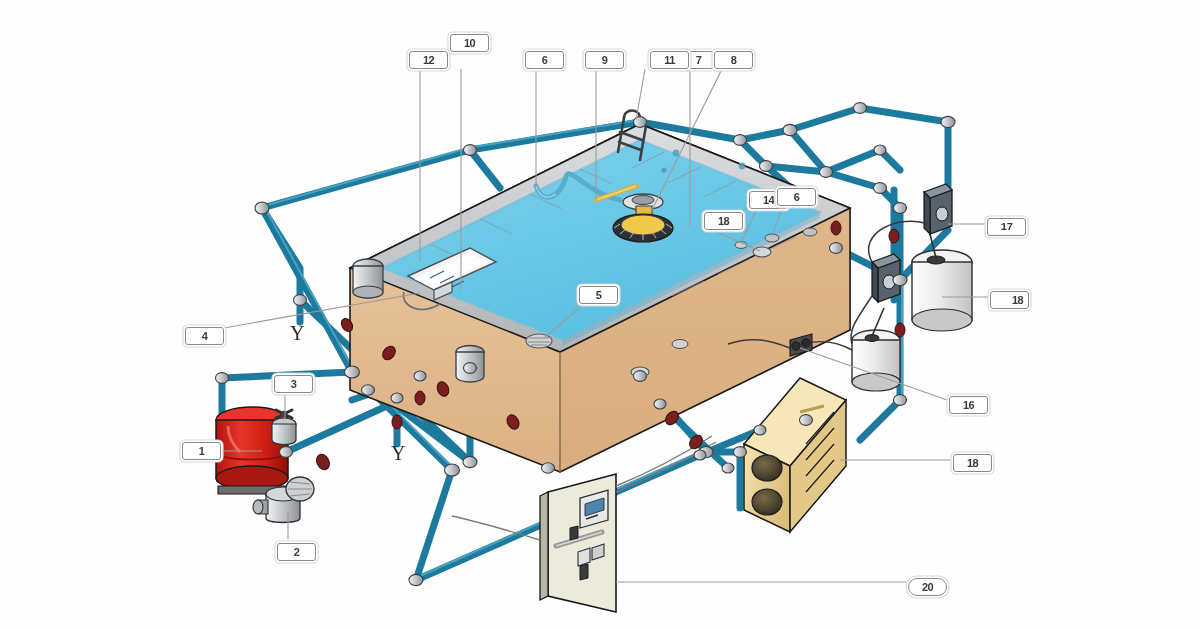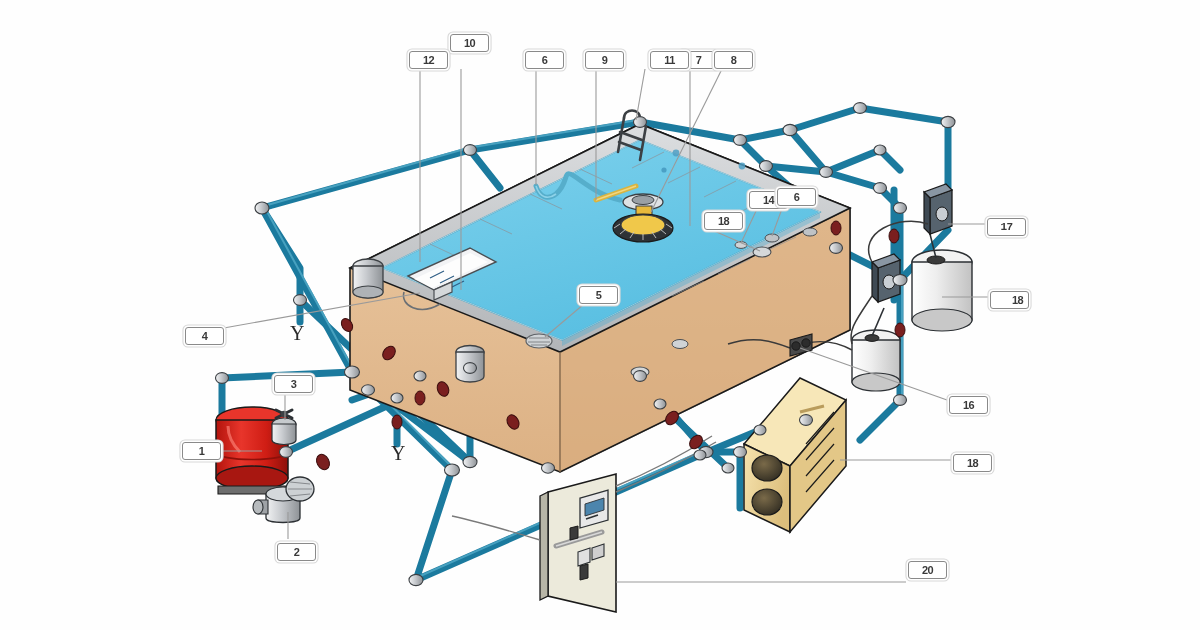--- a/index.html
+++ b/index.html
@@ -430,15 +430,15 @@
 <div class="lblbox" style="left:450px;top:34px;">10</div>
 <div class="lblbox" style="left:634px;top:51px;margin-left:16px;">11</div>
 <div class="lblbox" style="left:409px;top:51px;">12</div>
 <div class="lblbox" style="left:704px;top:212px;">18</div>
 <div class="lblbox" style="left:749px;top:191px;">14</div>
 <div class="lblbox" style="left:777px;top:188px;">6</div>
 <div class="lblbox" style="left:949px;top:396px;">16</div>
 <div class="lblbox" style="left:987px;top:218px;font-family:Liberation Mono, monospace;">17</div>
 <div class="lblbox" style="left:990px;top:291px;padding-left:16px;">18</div>
 <div class="lblbox" style="left:953px;top:454px;">18</div>
-<div class="lblbox" style="left:908px;top:561px;">20</div>
+<div class="lblbox" style="left:908px;top:578px;border-radius:9px;">20</div>
 
 </div>
 
 </body></html>

